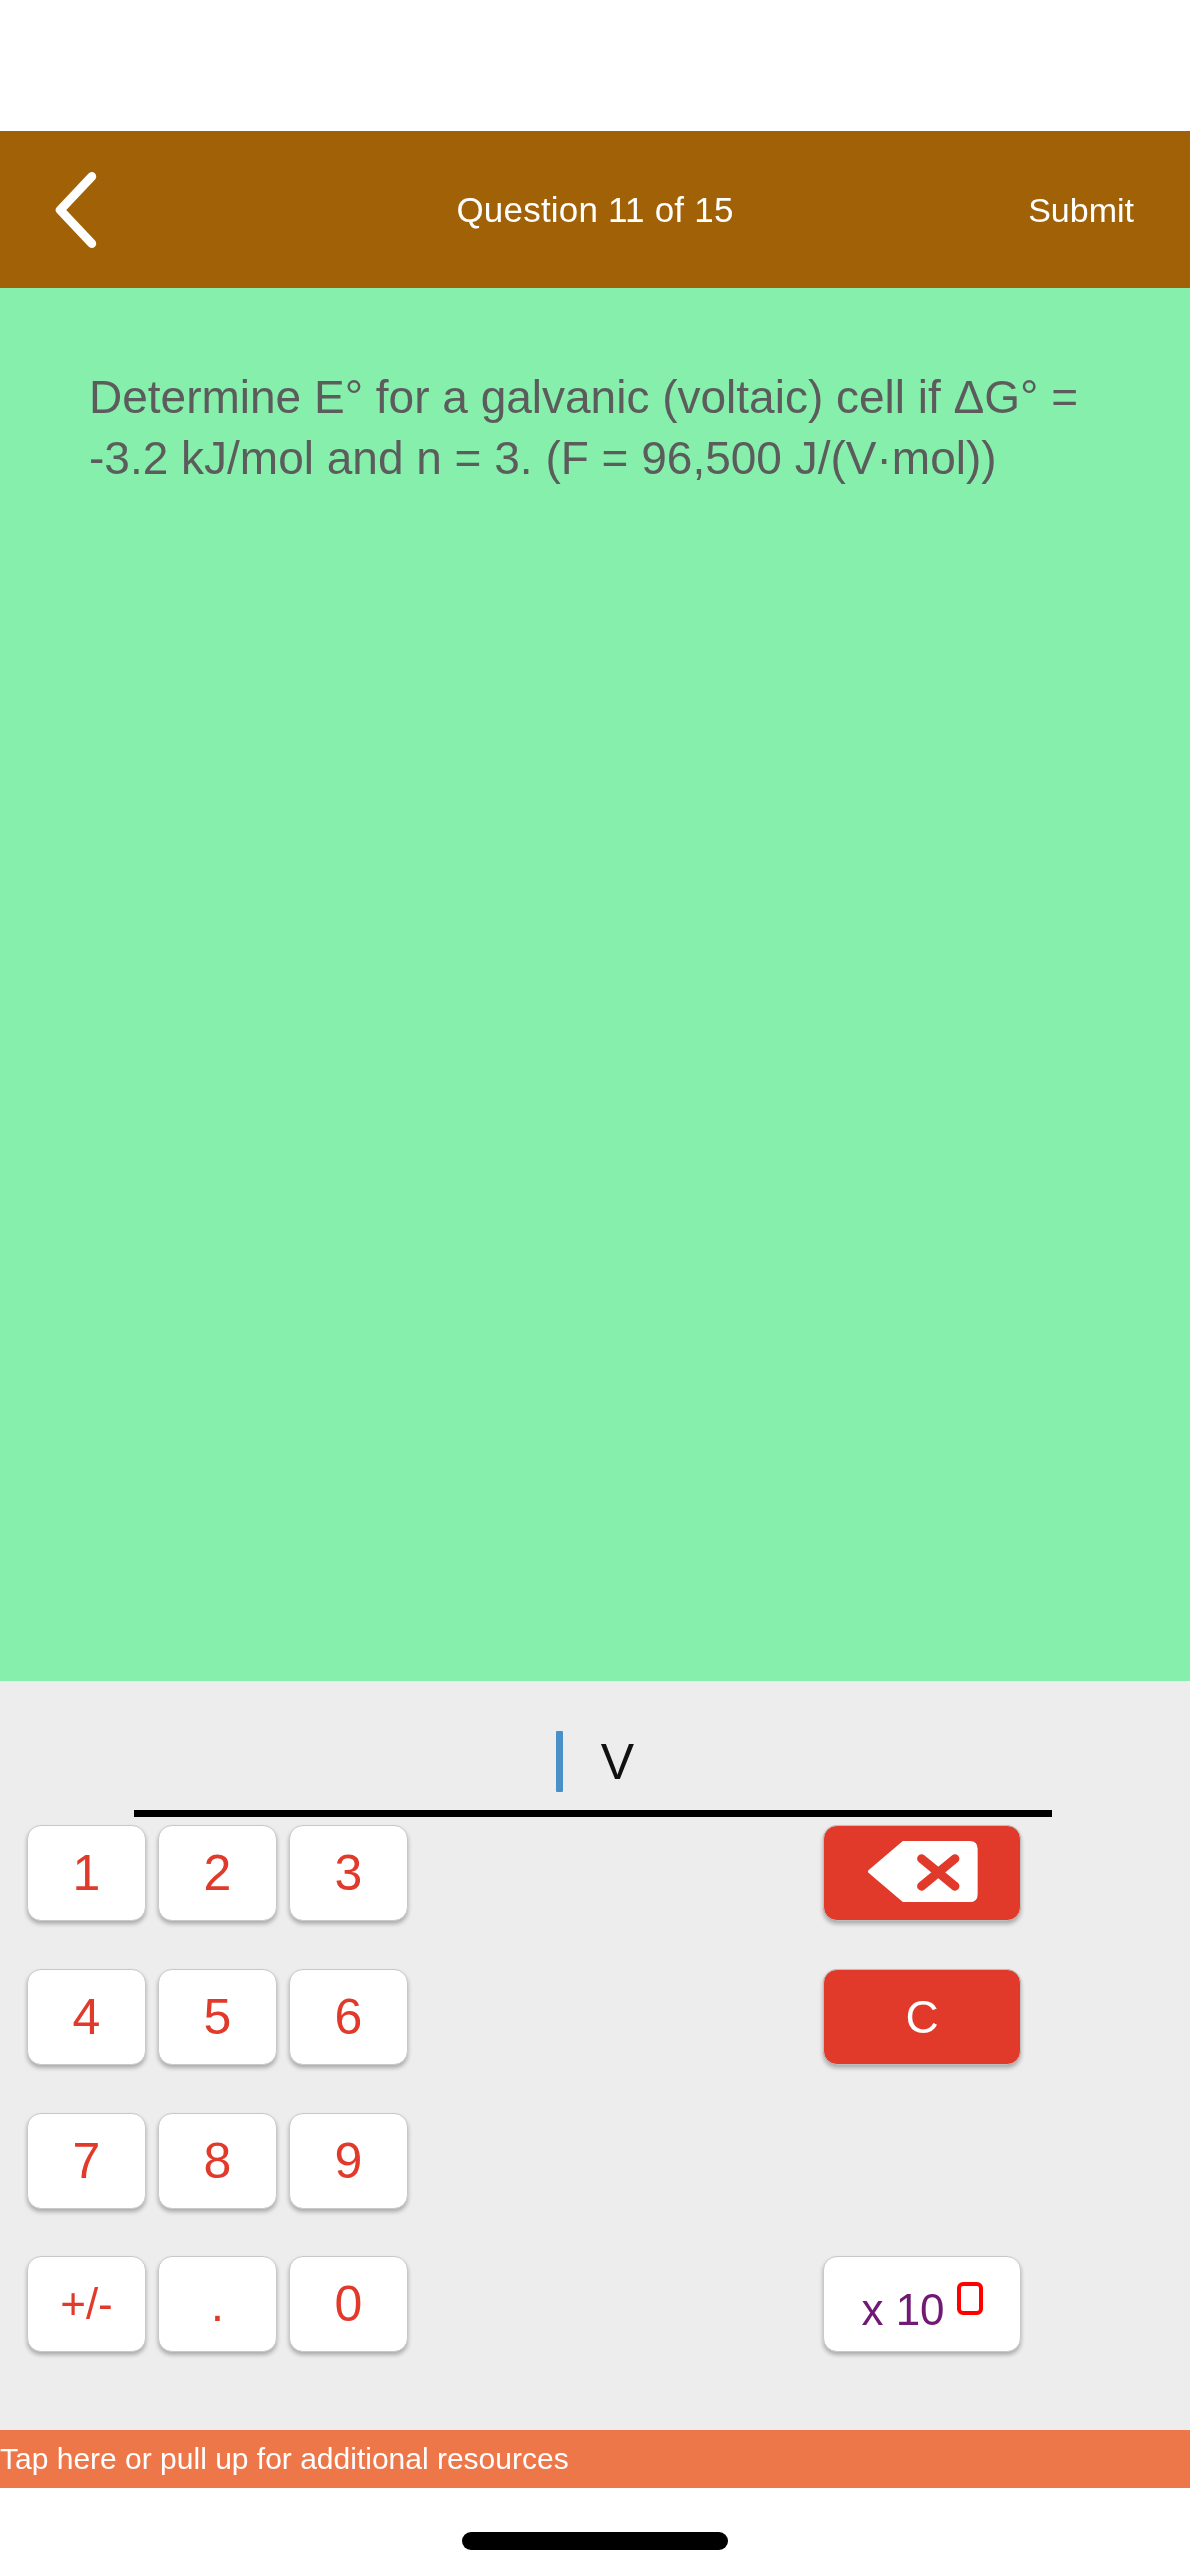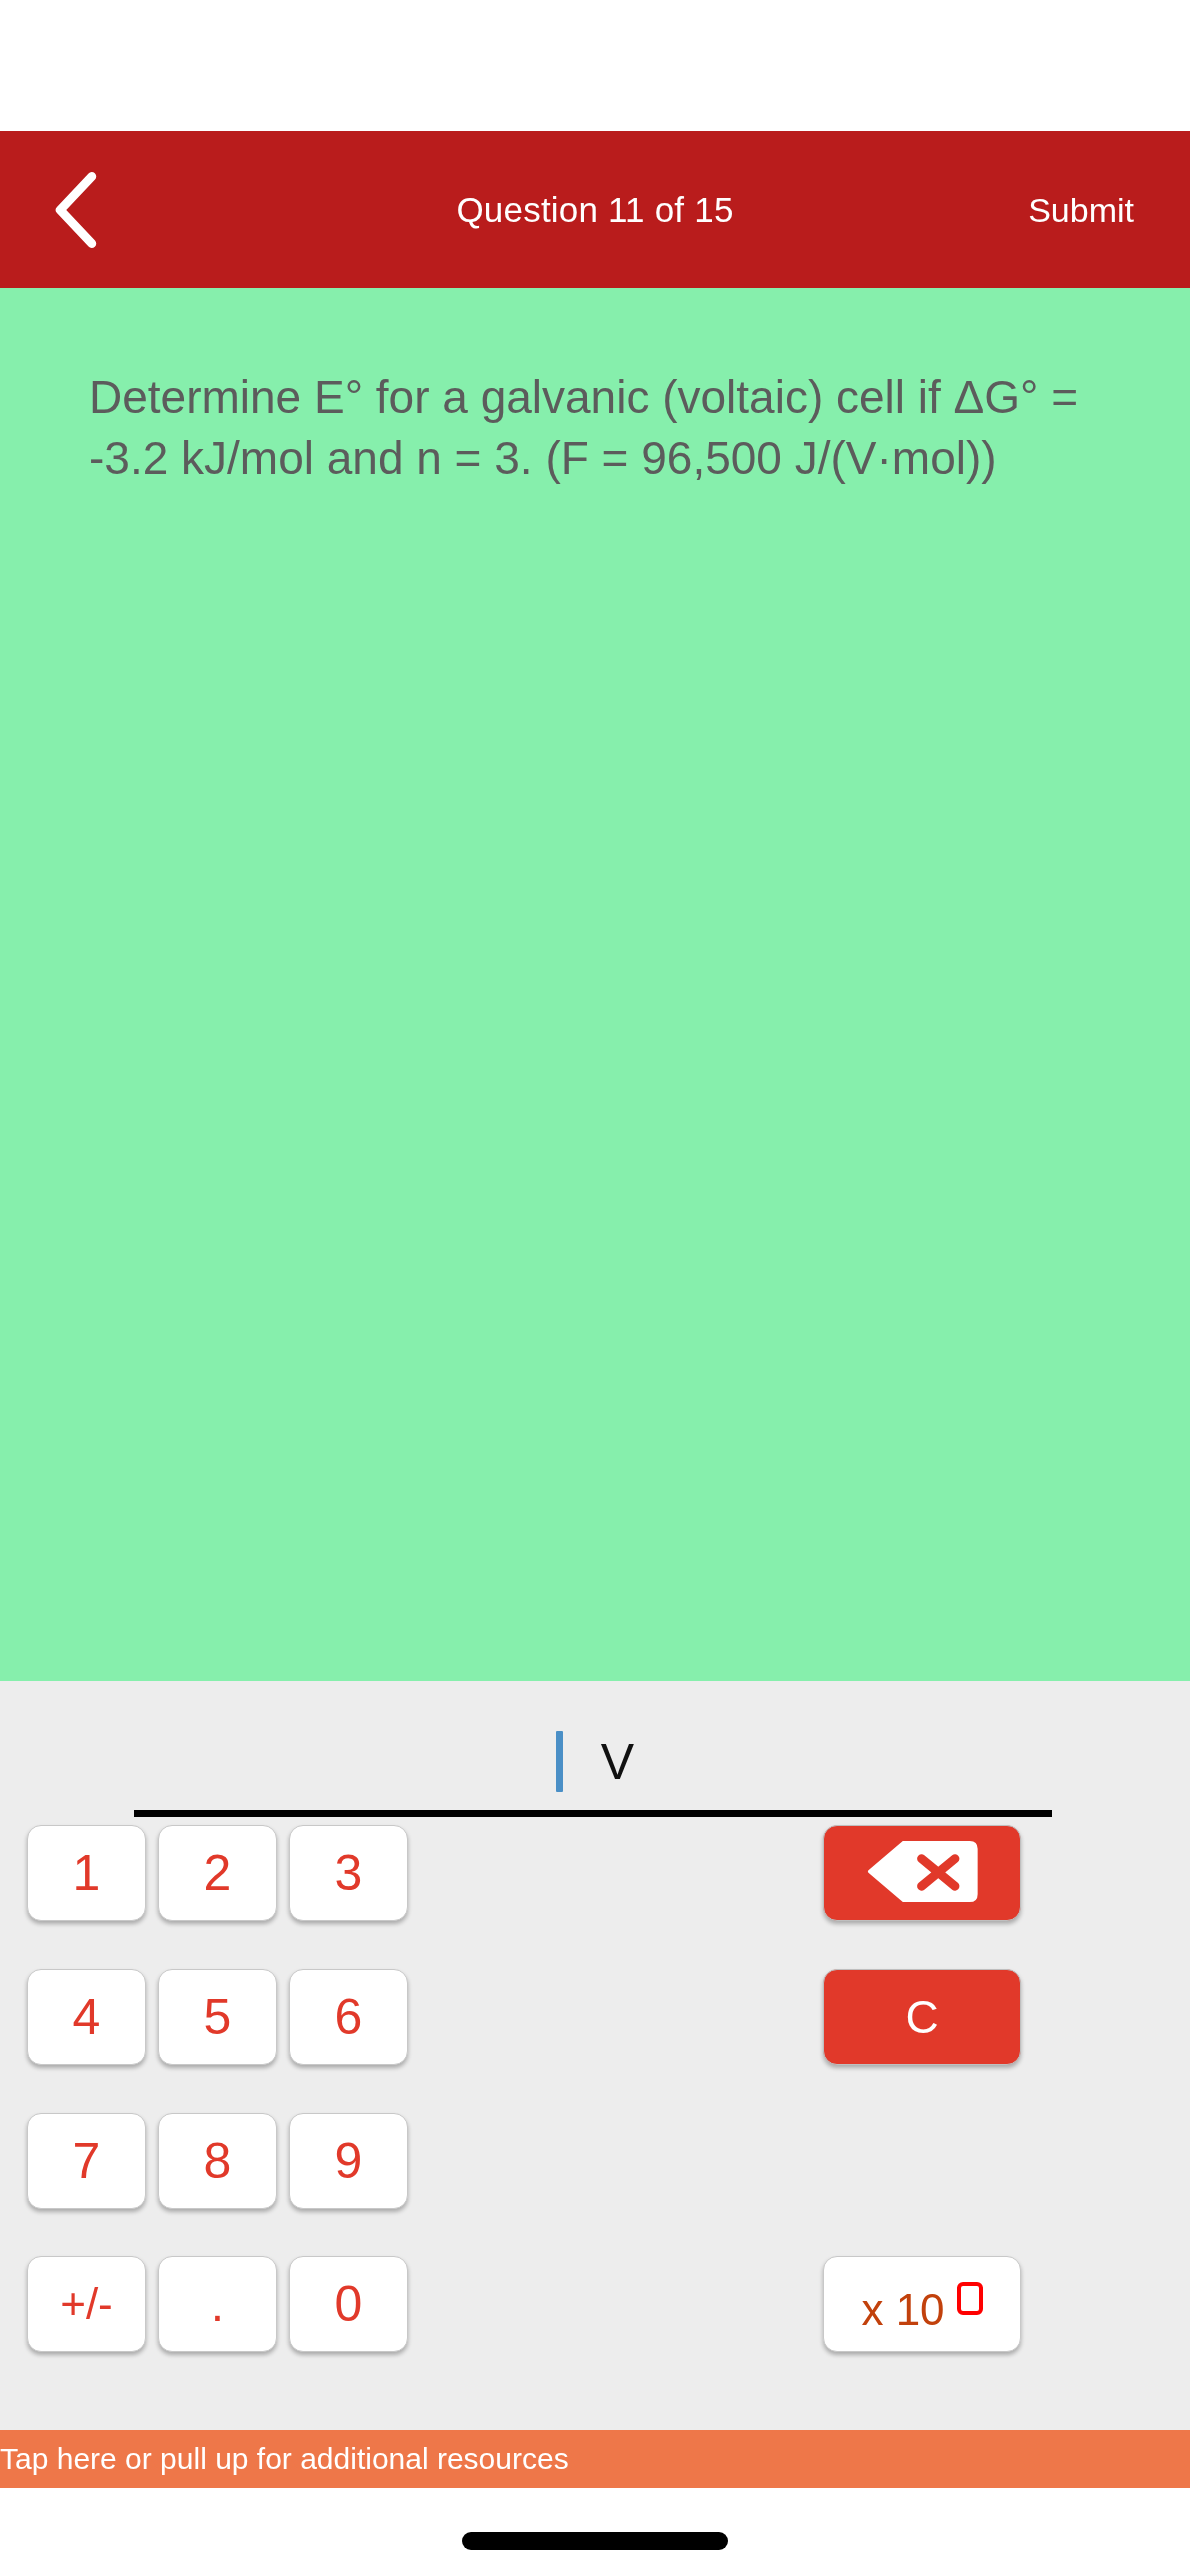--- a/index.html
+++ b/index.html
@@ -28,21 +28,21 @@
   .status-bar {
     height: 131px;
     background: #ffffff;
     flex: 0 0 131px;
   }
 
   
   .app-header {
     flex: 0 0 157px;
     height: 157px;
-    background: #b91c1c;
+    background: #a16207;
     display: flex;
     align-items: center;
     position: relative;
     text-decoration: underline;
   }
   .back-btn {
     position: absolute;
     left: 40px;
     top: 50%;
     transform: translateY(-50%);
@@ -177,21 +177,21 @@
     width: 198px;
     height: 96px;
   }
   .key.clear-key {
     color: #ffffff;
     font-size: 46px;
     font-weight: 400;
   }
   .key.exp {
     background: #ffffff;
-    color: #c2410c;
+    color: #701a75;
     width: 198px;
     height: 96px;
     font-size: 44px;
   }
   .exp-inner {
     display: inline-flex;
     align-items: flex-start;
     line-height: 1;
   }
   .exp-text { line-height: 1; position: relative; top: 6px; }

